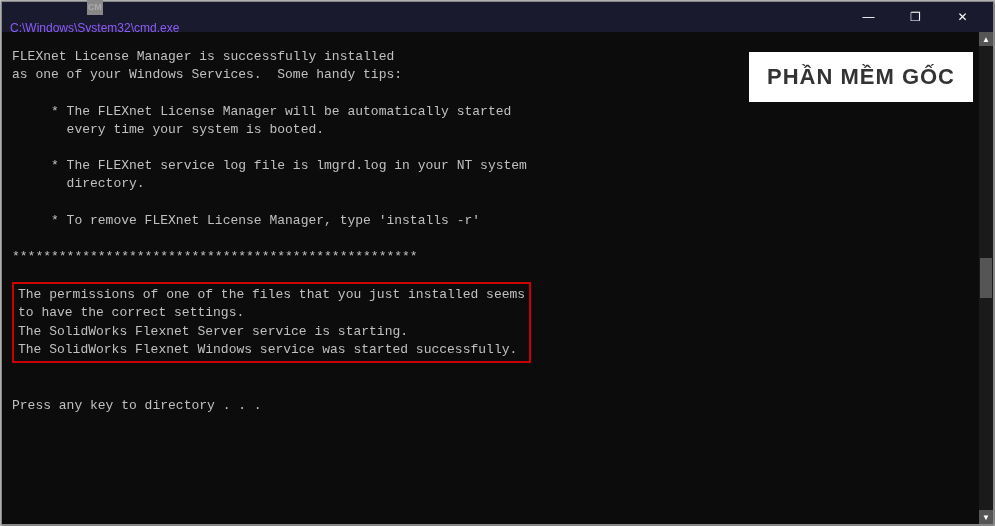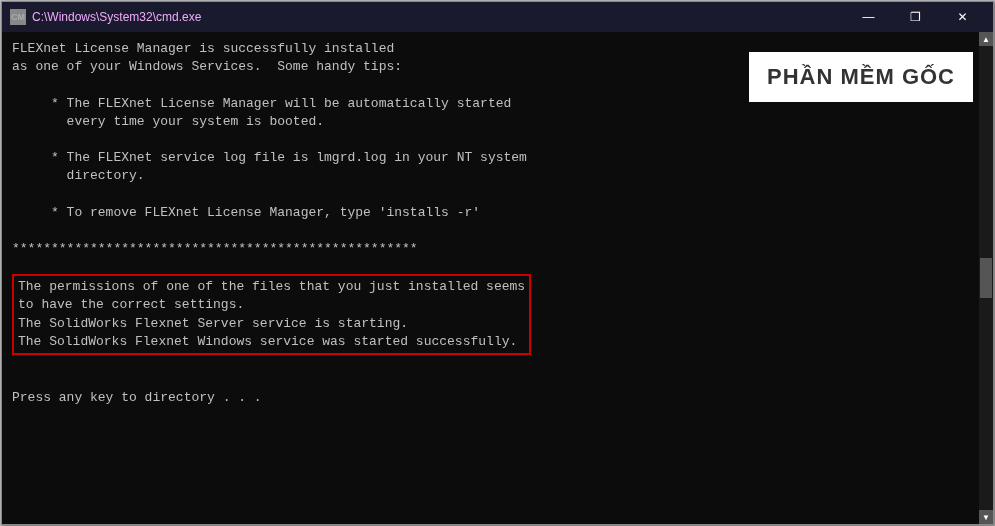--- a/index.html
+++ b/index.html
@@ -28,36 +28,37 @@
       align-items: center;
       padding: 0 8px;
       flex-shrink: 0;
       justify-content: space-between;
     }
 
     .titlebar-left {
       display: flex;
       align-items: center;
       gap: 6px;
+      flex-direction: column;
     }
 
     .titlebar-icon {
       width: 16px;
       height: 16px;
       background: #888;
       display: flex;
       align-items: center;
       justify-content: center;
       font-size: 10px;
       color: white;
       font-weight: bold;
     }
 
     .titlebar-title {
-      color: #f0abfc;
+      color: #8b5cf6;
       font-size: 12px;
     }
 
     .titlebar-controls {
       display: flex;
       gap: 2px;
     }
 
     .titlebar-btn {
       width: 45px;
@@ -75,21 +76,21 @@
     .console-body {
       background: #0c0c0c;
       flex: 1;
       display: flex;
       position: relative;
       overflow: hidden;
     }
 
     .console-content {
       flex: 1;
-      padding: 8px 10px;
+      padding: 16px 10px;
       font-family: 'Courier New', Consolas, monospace;
       font-size: 13px;
       color: #c0c0c0;
       line-height: 1.4;
       overflow: hidden;
     }
 
     .console-text {
       white-space: pre;
       display: block;

